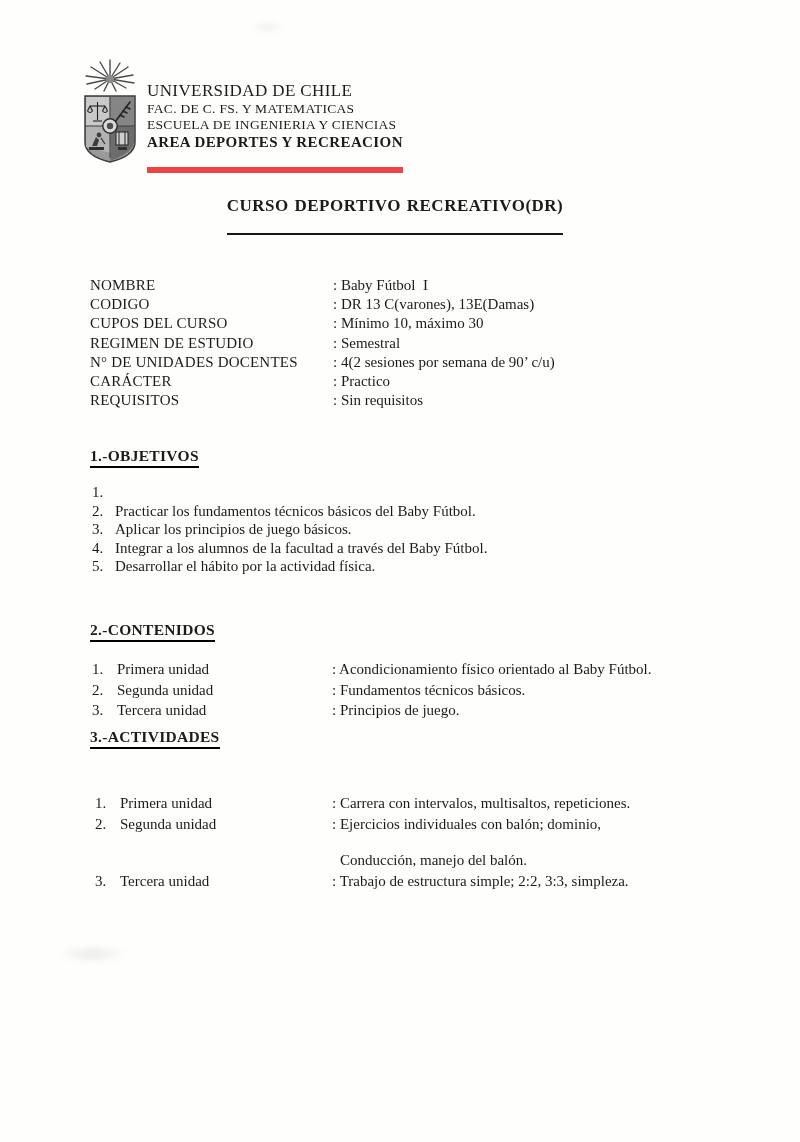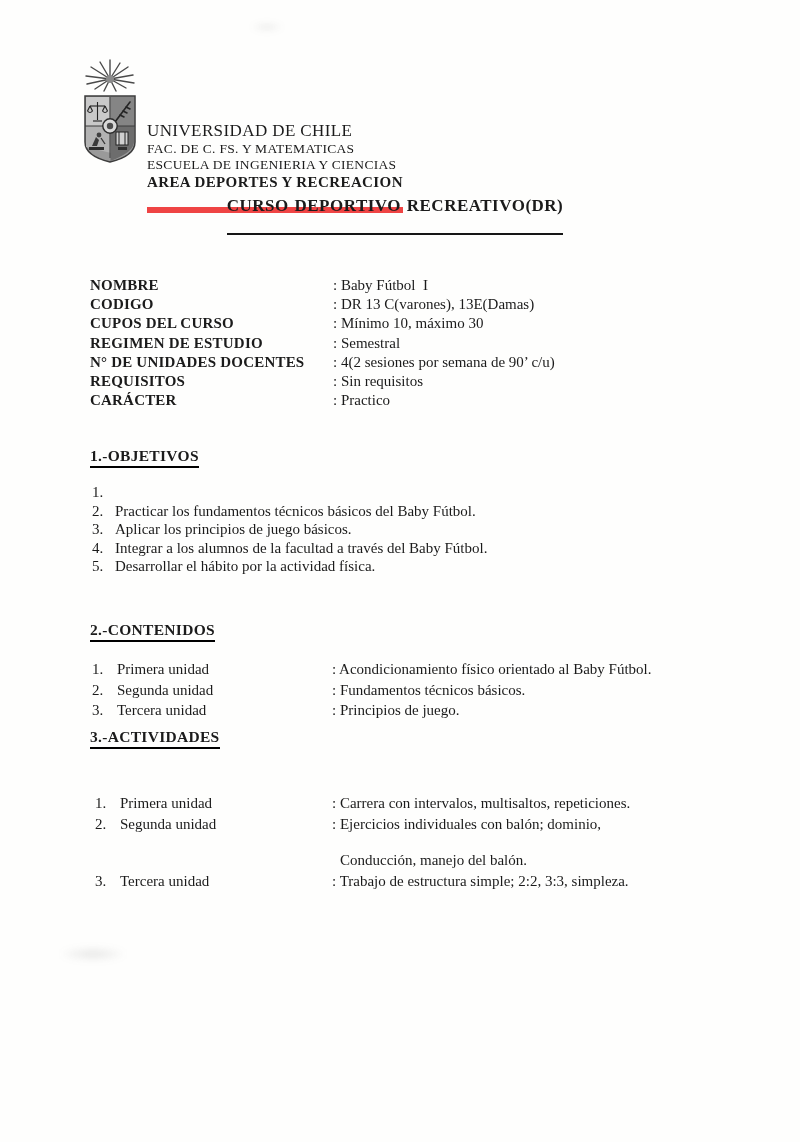--- a/index.html
+++ b/index.html
@@ -7,36 +7,36 @@
     width:800px;height:1142px;
     background:#ffffff;
     font-family:"Liberation Serif","DejaVu Serif",serif;
     color:#1b1b1b;
     -webkit-font-smoothing:antialiased;
   }
   .page{position:relative;width:800px;height:1142px;background:#fefefd;overflow:hidden;}
 
   
   .logo{position:absolute;left:76px;top:58px;width:68px;height:106px;}
-  .header-text{position:absolute;left:147px;top:82px;line-height:1;margin-top:40px;}
+  .header-text{position:absolute;left:147px;top:82px;line-height:1;}
   .hdr-university{font-size:17px;letter-spacing:.4px;margin-bottom:3px;}
   .hdr-line{font-size:13.5px;letter-spacing:.3px;margin-bottom:2.5px;}
   .hdr-dept{font-size:15px;font-weight:bold;letter-spacing:.4px;
     border-bottom:6px solid #ef4444;display:inline-block;padding-bottom:17px;margin-top:1px;}
 
   
   .doc-title{position:absolute;top:196px;left:0;width:790px;text-align:center;}
   .doc-title span{
     font-size:17px;font-weight:bold;letter-spacing:.5px;word-spacing:1px;
     border-bottom:2px solid #161616;display:inline-block;padding-bottom:17px;}
 
   
   .fields{position:absolute;left:90px;top:276px;width:640px;font-size:15px;}
   .field-row{display:flex;height:19.2px;line-height:19.2px;}
-  .field-label{width:243px;flex:0 0 243px;letter-spacing:.2px;font-weight:bold;}
+  .field-label{width:243px;flex:0 0 243px;letter-spacing:.2px;}
   .field-value{white-space:pre-wrap;}
 
   
   .sec-heading{position:absolute;left:90px;font-size:15.5px;font-weight:bold;letter-spacing:.3px;}
   .sec-heading span{border-bottom:2px solid #000000;display:inline-block;padding-bottom:1px;}
   .sec1{top:447px;}
   .sec2{top:621px;}
   .sec3{top:728px;}
 
   .objetivos{position:absolute;left:92px;top:483px;width:620px;font-size:15px;}
@@ -159,26 +159,26 @@
     </div>
     <div class="field-row">
       <div class="field-label">REGIMEN DE ESTUDIO</div>
       <div class="field-value">: Semestral</div>
     </div>
     <div class="field-row">
       <div class="field-label">N° DE UNIDADES DOCENTES</div>
       <div class="field-value">: 4(2 sesiones por semana de 90’ c/u)</div>
     </div>
     <div class="field-row">
+      <div class="field-label">CARÁCTER</div>
+      <div class="field-value">: Practico</div>
+    </div>
+    <div class="field-row">
       <div class="field-label">REQUISITOS</div>
       <div class="field-value">: Sin requisitos</div>
-    </div>
-    <div class="field-row">
-      <div class="field-label">CARÁCTER</div>
-      <div class="field-value">: Practico</div>
     </div>
   </div>
 
   <div class="sec-heading sec1">
     <span>1.-OBJETIVOS</span>
   </div>
   <div class="objetivos">
     <div class="obj-row">
       <div class="obj-num">1.</div>
     </div>

